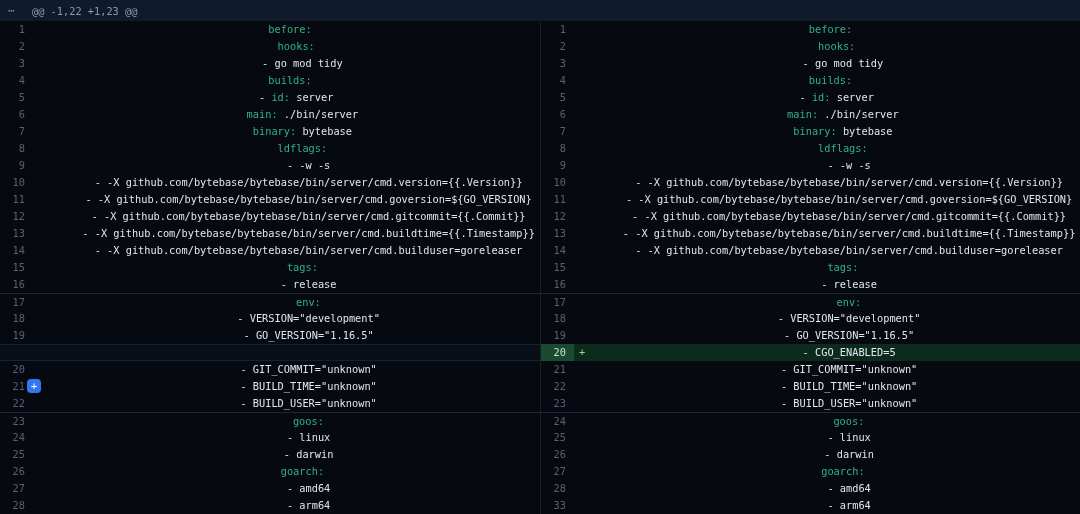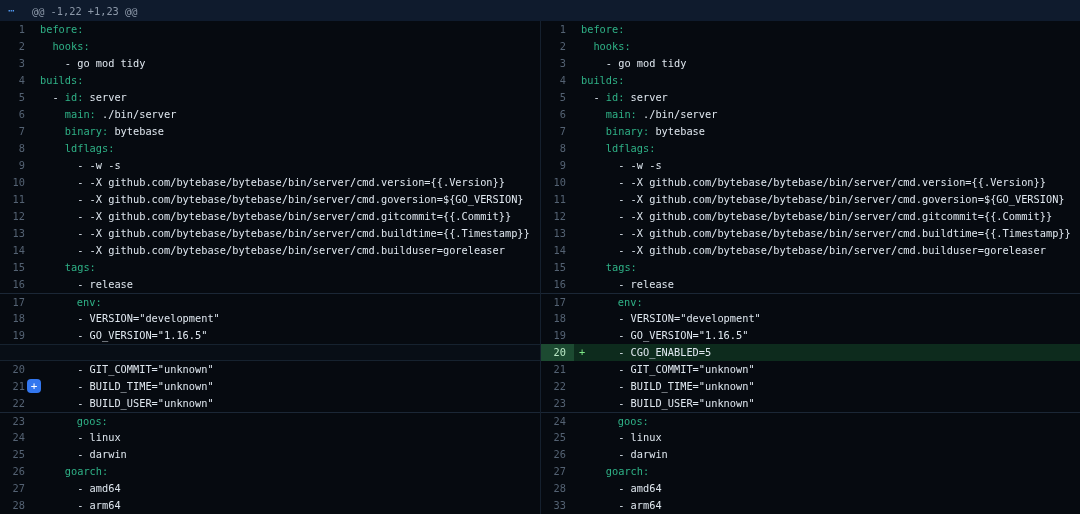--- a/index.html
+++ b/index.html
@@ -46,21 +46,21 @@
     display:flex;height:17px;line-height:17px;position:relative;
     box-sizing:border-box;white-space:pre;
   }
   .row.sep{border-top:1px solid var(--separator);gap:12px;}
   .gutter{
     width:33px;flex:none;box-sizing:border-box;
     padding-right:8px;text-align:right;
     color:var(--line-number);cursor:pointer;
     user-select:none;
   }
-  .code{flex:1;padding-left:7px;position:relative;color:var(--code-text);overflow:hidden;}
+  .code{flex:1;padding-left:7px;position:relative;color:var(--code-text);overflow:hidden;text-align:center;}
   .k{color:var(--key-green);}
   .p{color:var(--code-text);}
   .row.add{background:var(--added-bg);}
   .row.add .gutter{background:var(--added-gutter-bg);color:var(--added-number);}
   .marker{
     position:absolute;left:5px;top:0;
     color:var(--marker-green);
   }
   .row.filler{
     background:var(--filler-bg);

